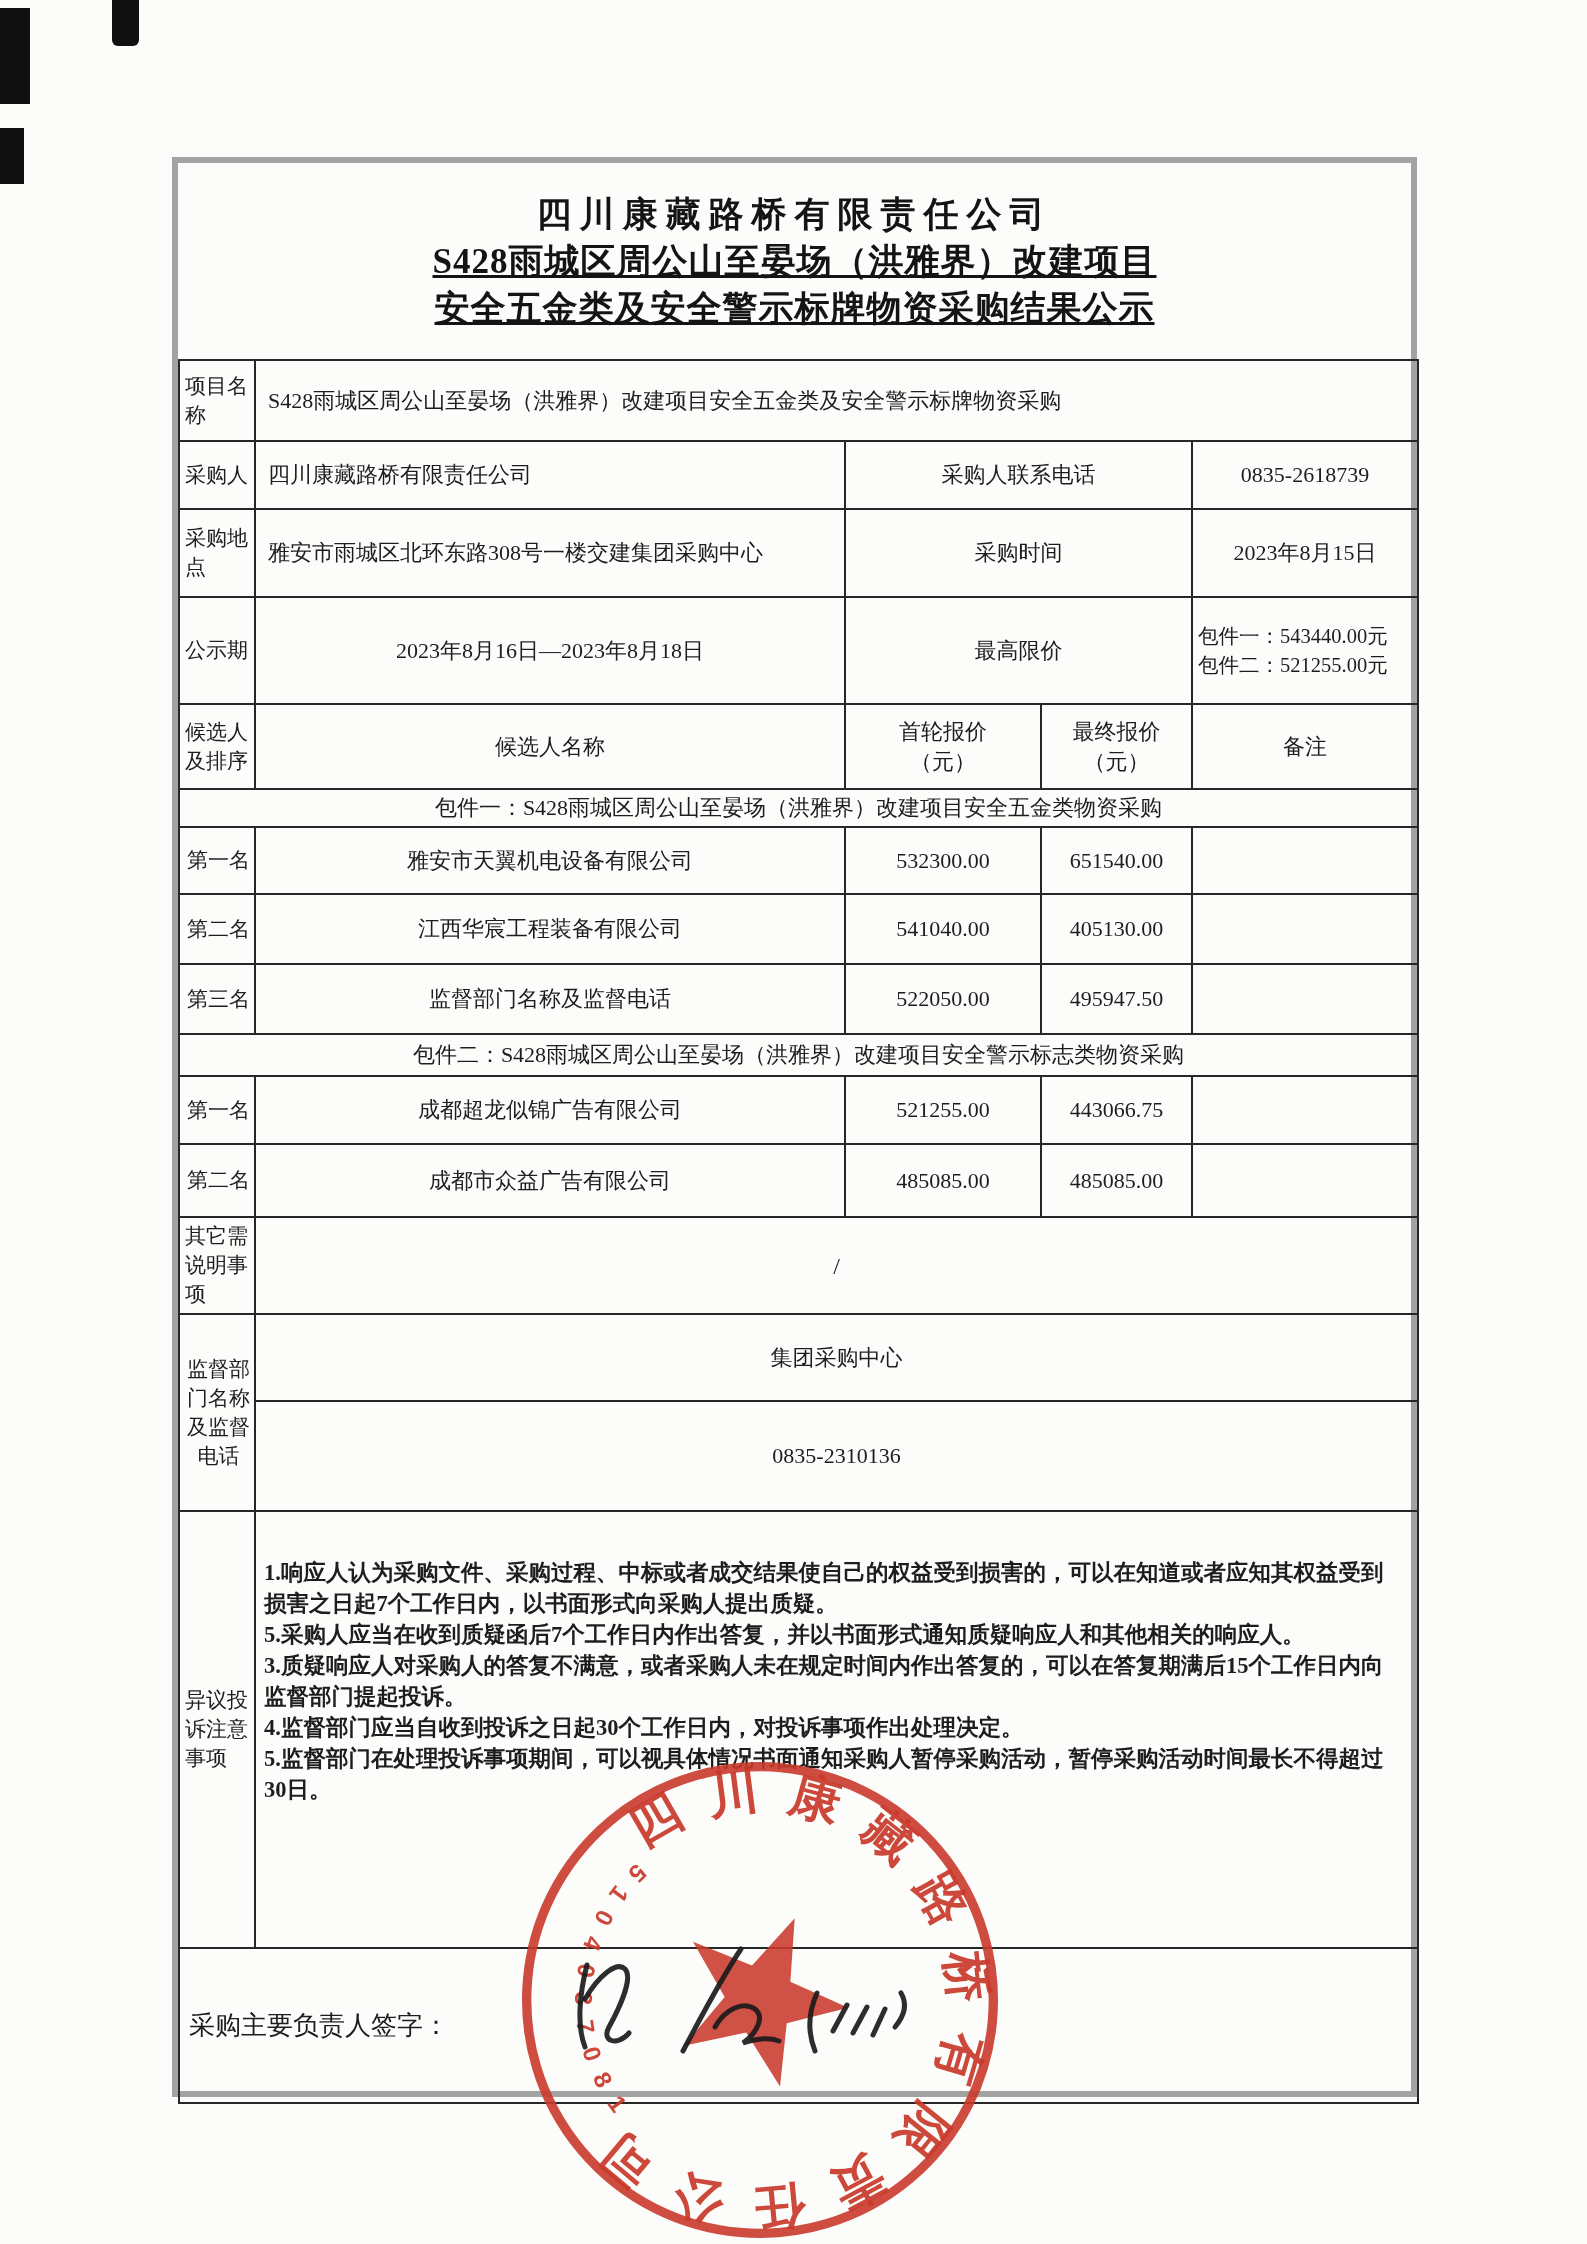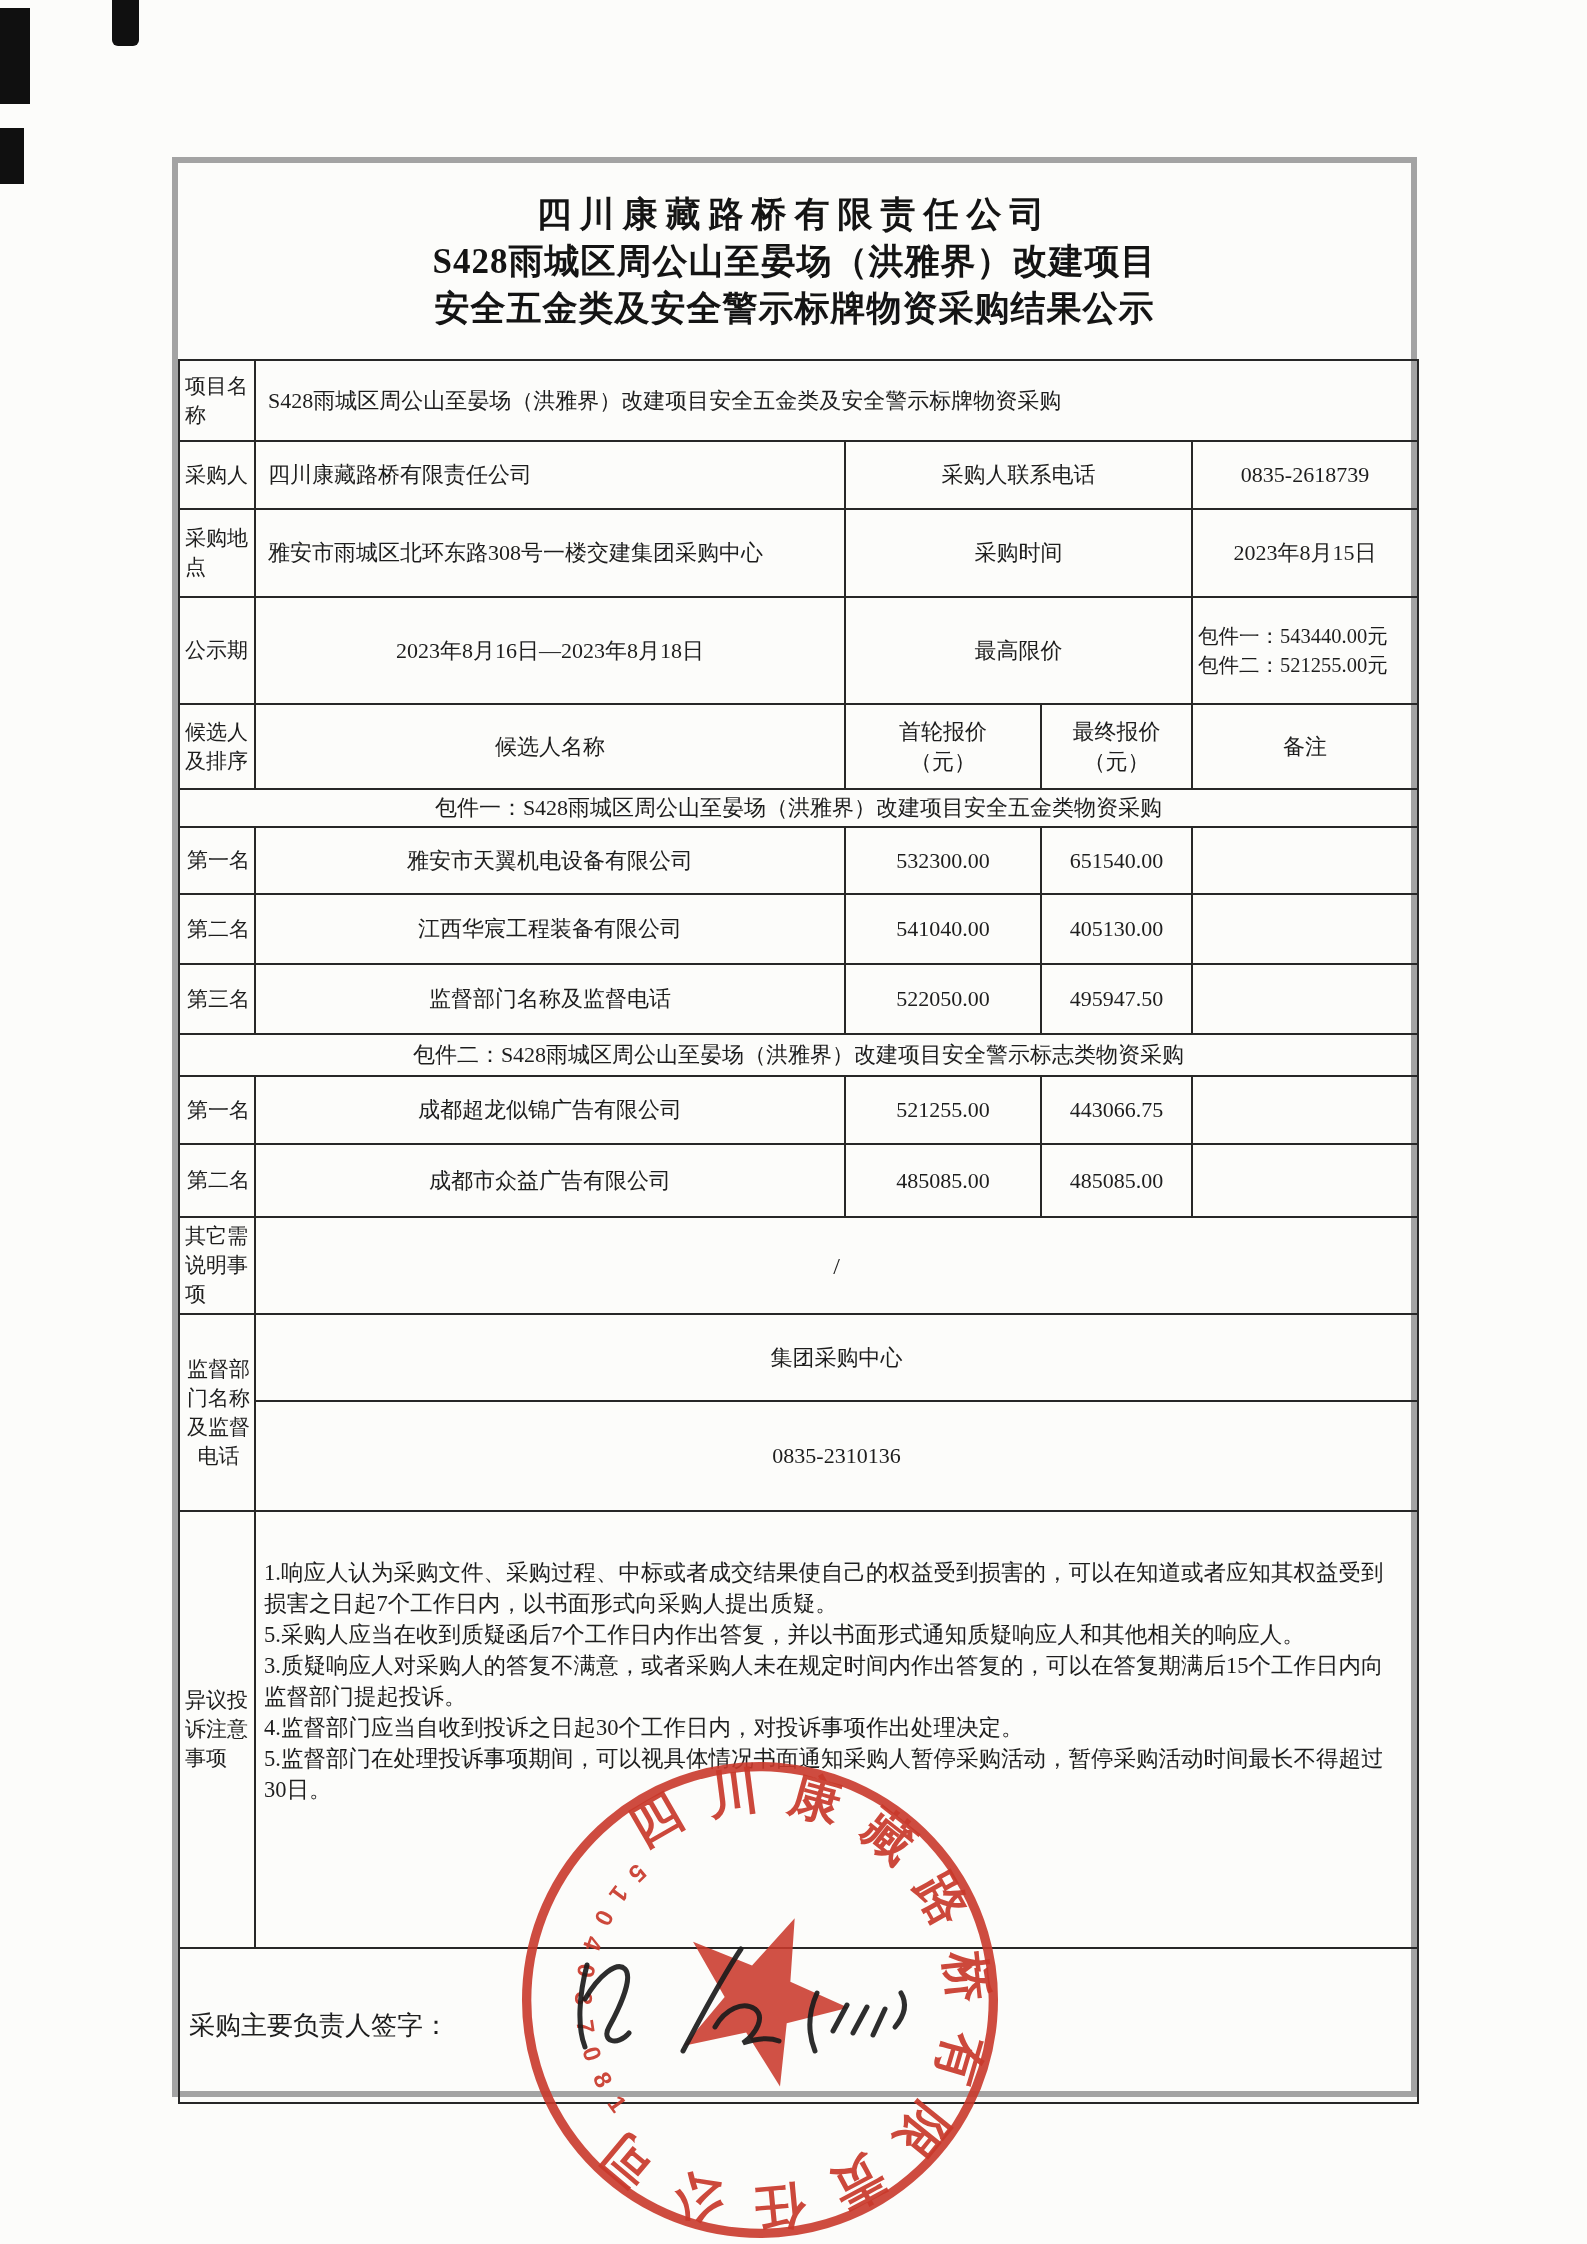--- a/index.html
+++ b/index.html
@@ -11,32 +11,32 @@
   #art2{left:0;top:128px;width:24px;height:56px;}
   #art3{left:112px;top:0;width:27px;height:46px;border-radius:0 0 6px 6px;}
 
   #doc{position:absolute;left:172px;top:157px;width:1245px;height:1940px;
        border:6px solid #a3a3a3;box-sizing:border-box;background:transparent;}
 
   #title-block{height:196px;display:flex;flex-direction:column;justify-content:center;
                align-items:center;text-align:center;font-weight:bold;font-size:35px;
                line-height:47px;color:#141414;}
   #title-block .t1{letter-spacing:8px;}
-  #title-block .t2,#title-block .t3{letter-spacing:1px;}
+  #title-block .t2,#title-block .t3{letter-spacing:1px;text-decoration:underline;}
 
   table{width:100%;border-collapse:collapse;table-layout:fixed;}
   td{border:2px solid #272727;padding:0 12px;font-size:22px;line-height:30px;
      vertical-align:middle;overflow:hidden;}
   .lab{font-size:21px;padding:4px 2px 4px 5px;line-height:29px;}
   .ctr{text-align:center;}
   .preline{white-space:pre-line;}
   .band{font-size:22px;text-align:center;}
   .price{font-size:20.5px;padding:0 2px 0 5px;line-height:29px;}
   .slash{font-size:24px;}
-  .obj{padding:45px 18px 8px 8px;vertical-align:top;font-size:22.5px;line-height:31px;}
+  .obj{padding:45px 18px 8px 8px;vertical-align:top;font-size:22.5px;line-height:31px;font-weight:bold;}
   .obj div{margin:0;}
   .sig-cell{font-size:26px;padding-left:9px;}
 
   
   #stamp{position:absolute;left:480px;top:1720px;width:560px;height:560px;z-index:5;}
   .seal-stroke{stroke:var(--seal-color,#c9392b);fill:none;opacity:.9;}
   .seal-fill{fill:var(--seal-color,#c9392b);opacity:.88;}
   .seal-char{font-size:54px;font-weight:bold;fill:var(--seal-color,#c9392b);opacity:.92;
              font-family:"Liberation Serif","DejaVu Serif",serif;}
   .seal-digit{font-size:26px;font-weight:bold;fill:var(--seal-color,#c9392b);opacity:.92;

